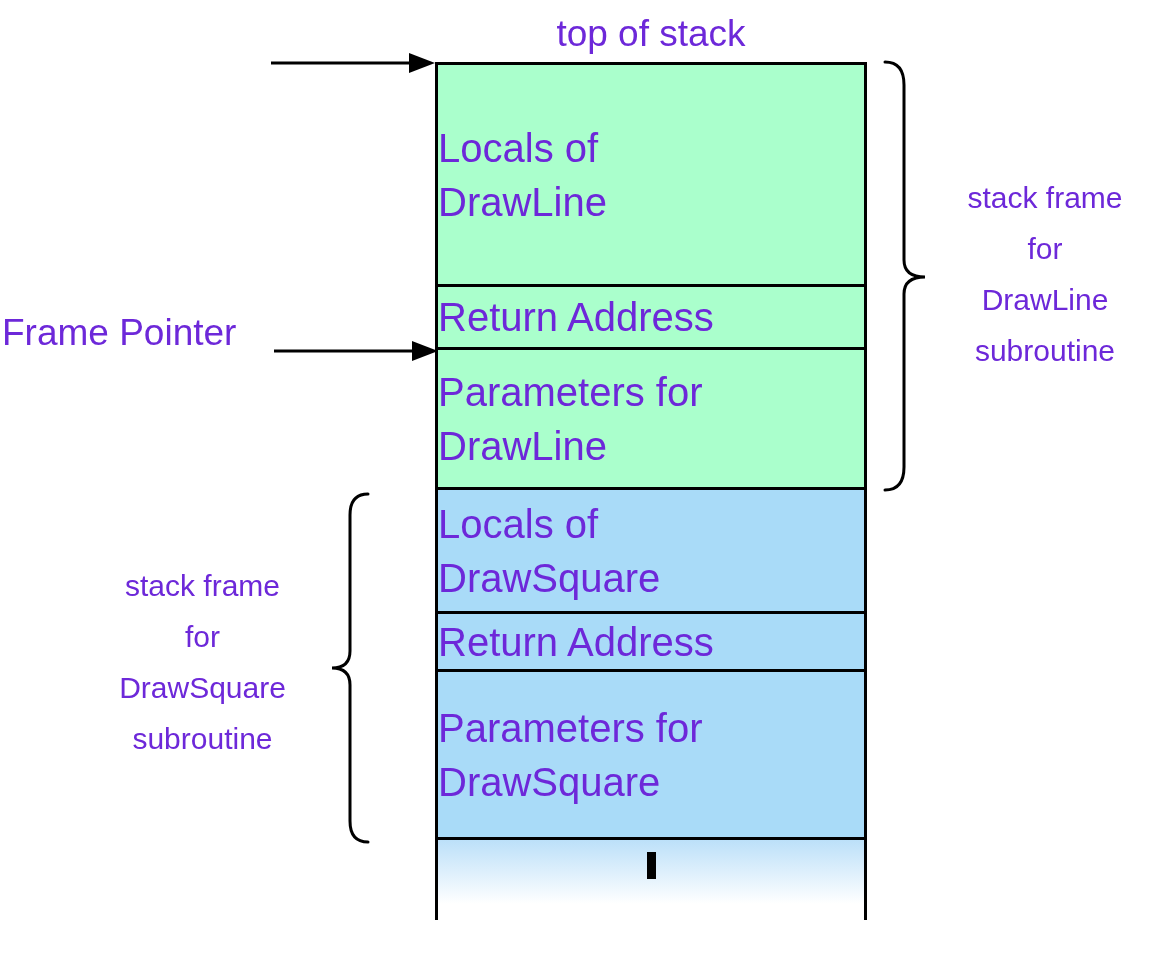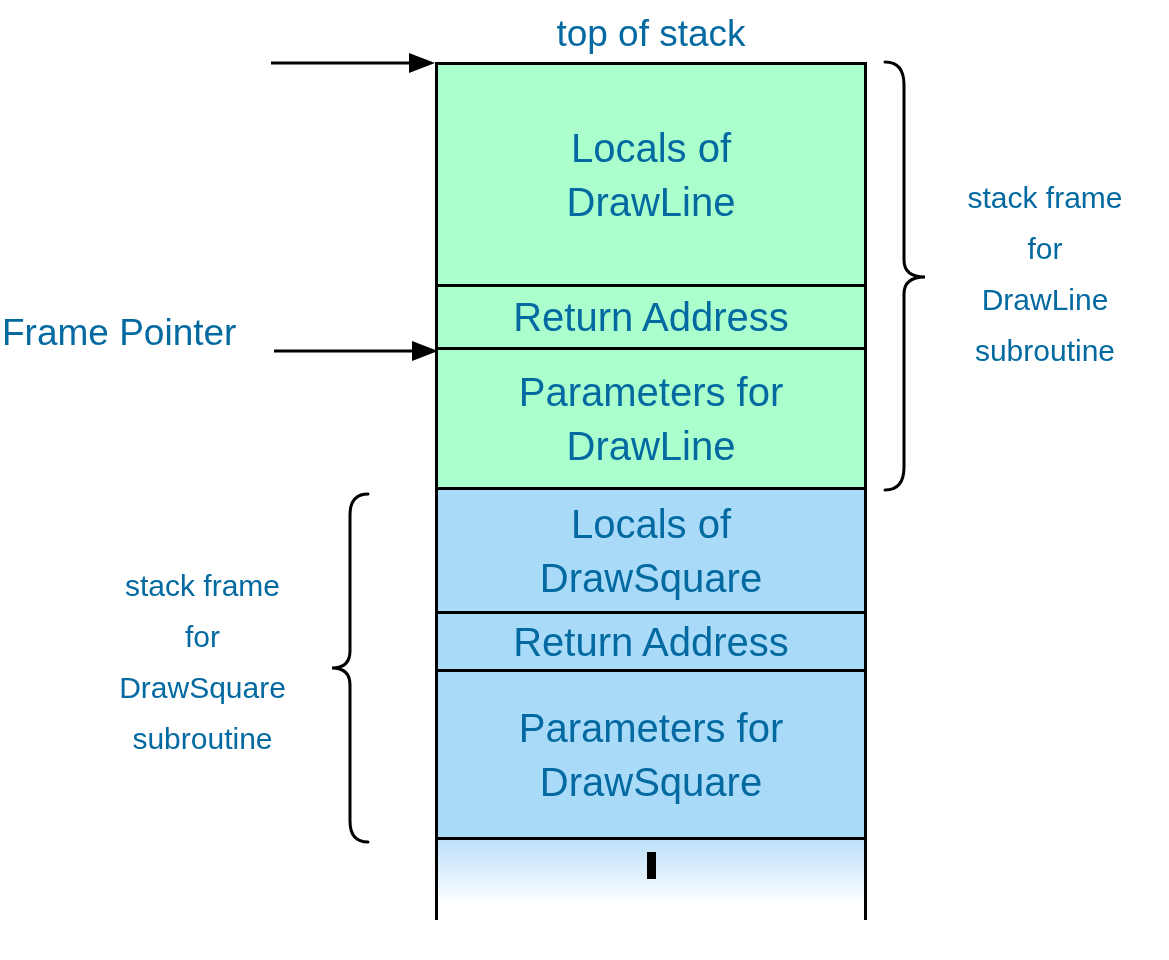--- a/index.html
+++ b/index.html
@@ -1,36 +1,36 @@
 <!DOCTYPE html>
 <html><head>
 <meta charset="utf-8">
 <style>
   html,body{margin:0;padding:0;background:#fff;}
   .canvas{
     position:relative;width:1169px;height:960px;background:#ffffff;
-    font-family:"Liberation Sans", sans-serif;color:#0369a1;overflow:hidden;
+    font-family:"Liberation Sans", sans-serif;color:#6d28d9;overflow:hidden;
   }
   .top-label{
     position:absolute;left:435px;top:14px;width:432px;text-align:center;
     font-size:37px;line-height:40px;
   }
   .pointer-label{position:absolute;font-size:37px;line-height:40px;white-space:nowrap;}
   .sp-label{left:12px;top:41px;}
   .fp-label{left:2px;top:313px;}
   .arrow{position:absolute;}
   .arrow-sp{left:271px;top:50px;}
   .arrow-fp{left:274px;top:338px;}
   .stack-column{
     position:absolute;left:435px;top:62px;width:432px;box-sizing:border-box;
     border-left:3px solid #000;border-right:3px solid #000;border-top:3px solid #000;
   }
   .cell{
     box-sizing:border-box;border-bottom:3px solid #000;
-    display:flex;flex-direction:column;justify-content:center;align-items:center;
+    display:flex;flex-direction:column;justify-content:center;align-items:flex-start;
     font-size:40px;line-height:54px;text-align:center;
   }
   .cell.green{background:#aaffcc;}
   .cell.blue{background:#a9dbf8;}
   .c1{height:222px;}
   .c2{height:63px;}
   .c3{height:140px;}
   .c4{height:124px;}
   .c5{height:58px;}
   .c6{height:168px;}

